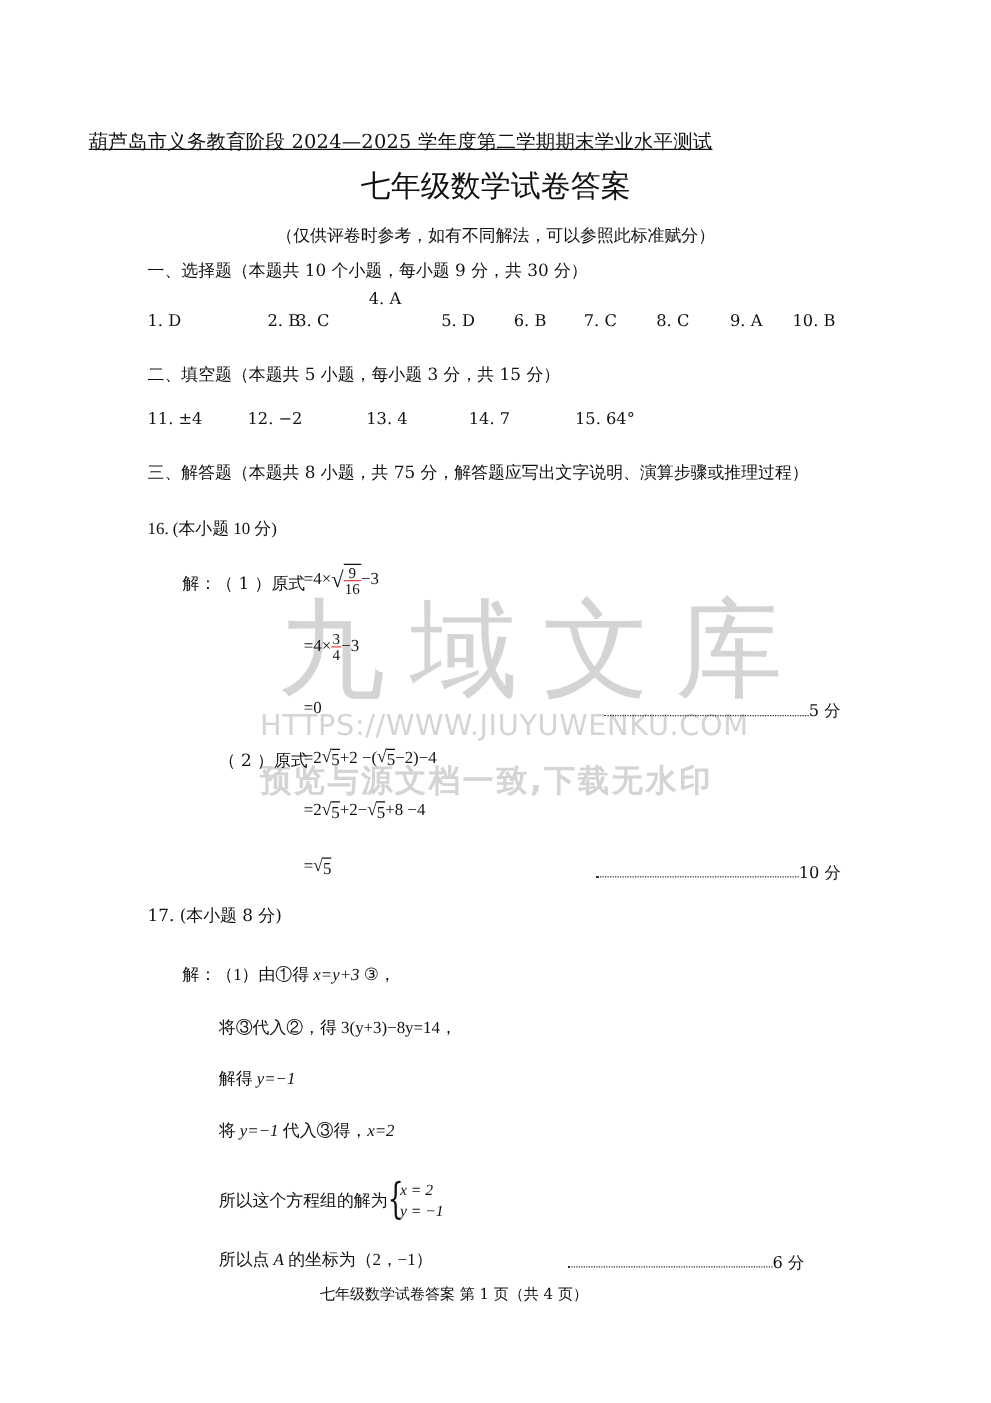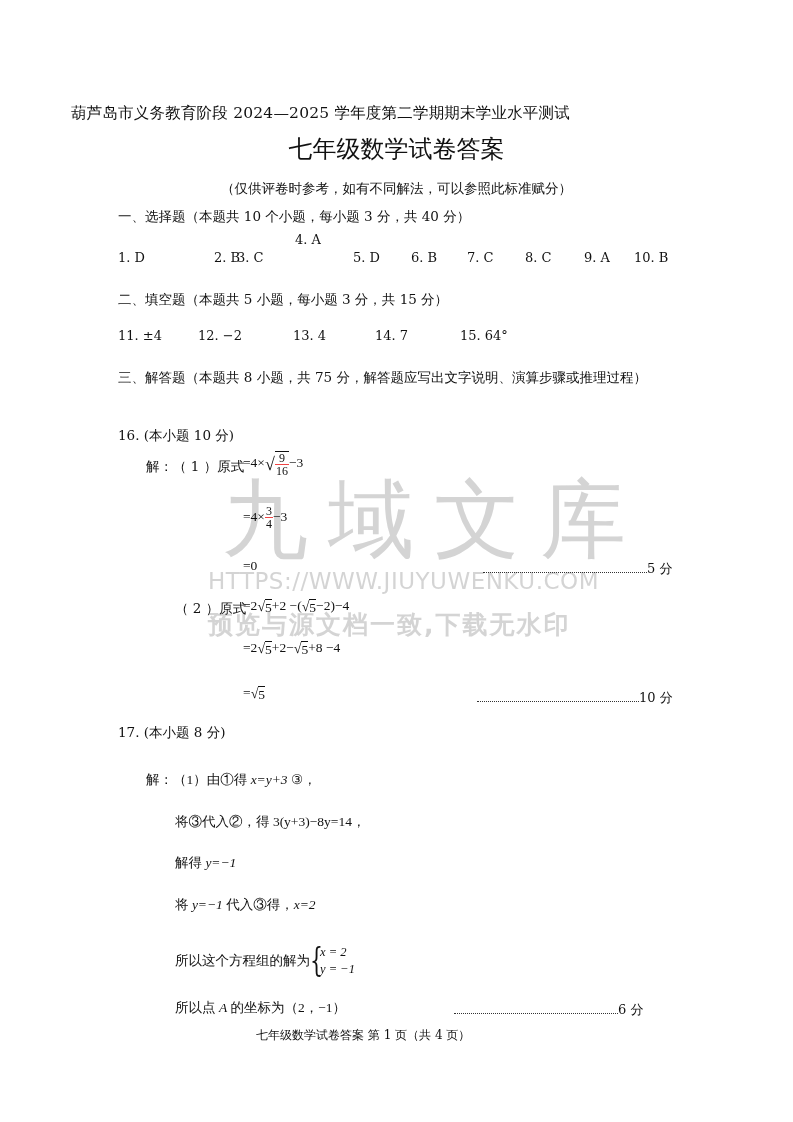--- a/index.html
+++ b/index.html
@@ -2,21 +2,21 @@
 <html><head>
 <meta charset="utf-8">
 <style>
   html, body { margin: 0; padding: 0; background: #ffffff; }
   body {
     width: 793px; height: 1122px; position: relative; overflow: hidden;
     font-family: "DejaVu Serif", "Liberation Serif", serif;
     color: #111;
   }
   .abs { position: absolute; white-space: nowrap; }
-  .t-header { top: 103px; left: 0; width: 641px; text-align: center; font-size: 15.5px; letter-spacing: 0.2px; }
+  .t-header { top: 103px; left: 0; width: 641px; text-align: center; font-size: 15.5px; letter-spacing: 0.2px; text-decoration: underline; }
   .t-title { top: 133px; left: 0; width: 793px; text-align: center; font-size: 24px; }
   .t-note { top: 180px; left: 0; width: 793px; text-align: center; font-size: 13.5px; }
   .sec { font-size: 13.5px; left: 118px; }
   .ans { font-size: 13px; }
   .math { font-family: "Liberation Serif", "DejaVu Serif", serif; font-size: 13.5px; }
   .it { font-style: italic; }
   .frac { display: inline-block; vertical-align: middle; text-align: center; font-size: 12px; line-height: 12px; }
   .frac .num { display: block; padding: 0 1px; }
   .frac .den { display: block; border-top: 1px solid #ef4444; padding: 0 1px; }
   .sqrt { display: inline-block; vertical-align: middle; }
@@ -33,21 +33,21 @@
   .wm-note { top: 608px; left: 208px; font-family: "DejaVu Sans", sans-serif; font-size: 25px; color: rgba(160,160,160,0.45); font-weight: bold; letter-spacing: 2px; }
   .footer { top: 1027px; left: 256px; font-size: 12px; }
 </style>
 </head>
 <body>
 
 <div class="abs t-header">葫芦岛市义务教育阶段 2024—2025 学年度第二学期期末学业水平测试</div>
 <div class="abs t-title">七年级数学试卷答案</div>
 <div class="abs t-note">（仅供评卷时参考，如有不同解法，可以参照此标准赋分）</div>
 
-<div class="abs sec" style="top:208px;">一、选择题（本题共 10 个小题，每小题 3 分，共 40 分）</div>
+<div class="abs sec" style="top:208px;">一、选择题（本题共 10 个小题，每小题 9 分，共 30 分）</div>
 <div>
   <span class="abs ans" style="top:250px;left:118px;">1. D</span>
   <span class="abs ans" style="top:250px;left:178px;margin-left:36px;">2. B</span>
   <span class="abs ans" style="top:250px;left:237px;">3. C</span>
   <span class="abs ans" style="top:232px;left:295px;text-align:center;">4. A</span>
   <span class="abs ans" style="top:250px;left:353px;">5. D</span>
   <span class="abs ans" style="top:250px;left:411px;">6. B</span>
   <span class="abs ans" style="top:250px;left:467px;">7. C</span>
   <span class="abs ans" style="top:250px;left:525px;">8. C</span>
   <span class="abs ans" style="top:250px;left:584px;">9. A</span>
@@ -62,21 +62,21 @@
   <span class="abs ans" style="top:328px;left:375px;">14. 7</span>
   <span class="abs ans" style="top:328px;left:460px;">15. 64°</span>
 </div>
 
 <div class="abs sec" style="top:369px;">三、解答题（本题共 8 小题，共 75 分，解答题应写出文字说明、演算步骤或推理过程）</div>
 
 <div class="abs wm-big">九域文库</div>
 <div class="abs wm-url">HTTPS://WWW.JIUYUWENKU.COM</div>
 <div class="abs wm-note">预览与源文档一致,下载无水印</div>
 
-<div class="abs sec" style="top:427px;">16. (本小题 10 分)</div>
+<div class="abs sec" style="top:414px;font-family:Liberation Serif, serif;">16. (本小题 10 分)</div>
 
 <div class="abs" style="top:458px;left:146px;font-size:13.5px;">解：（ 1 ）原式</div>
 <div class="abs math" style="top:451px;left:243px;">
   <span>=4×</span><span class="sqrt"><span class="rad">√</span><span class="body"><span class="frac"><span class="num">9</span><span class="den">16</span></span></span></span><span>−3</span>
 </div>
 <div class="abs math" style="top:505px;left:243px;">
   <span>=4×</span><span class="frac"><span class="num">3</span><span class="den">4</span></span><span>−3</span>
 </div>
 <div class="abs math" style="top:558px;left:243px;">=0</div>
 <div class="abs" style="top:558px;left:483px;">

